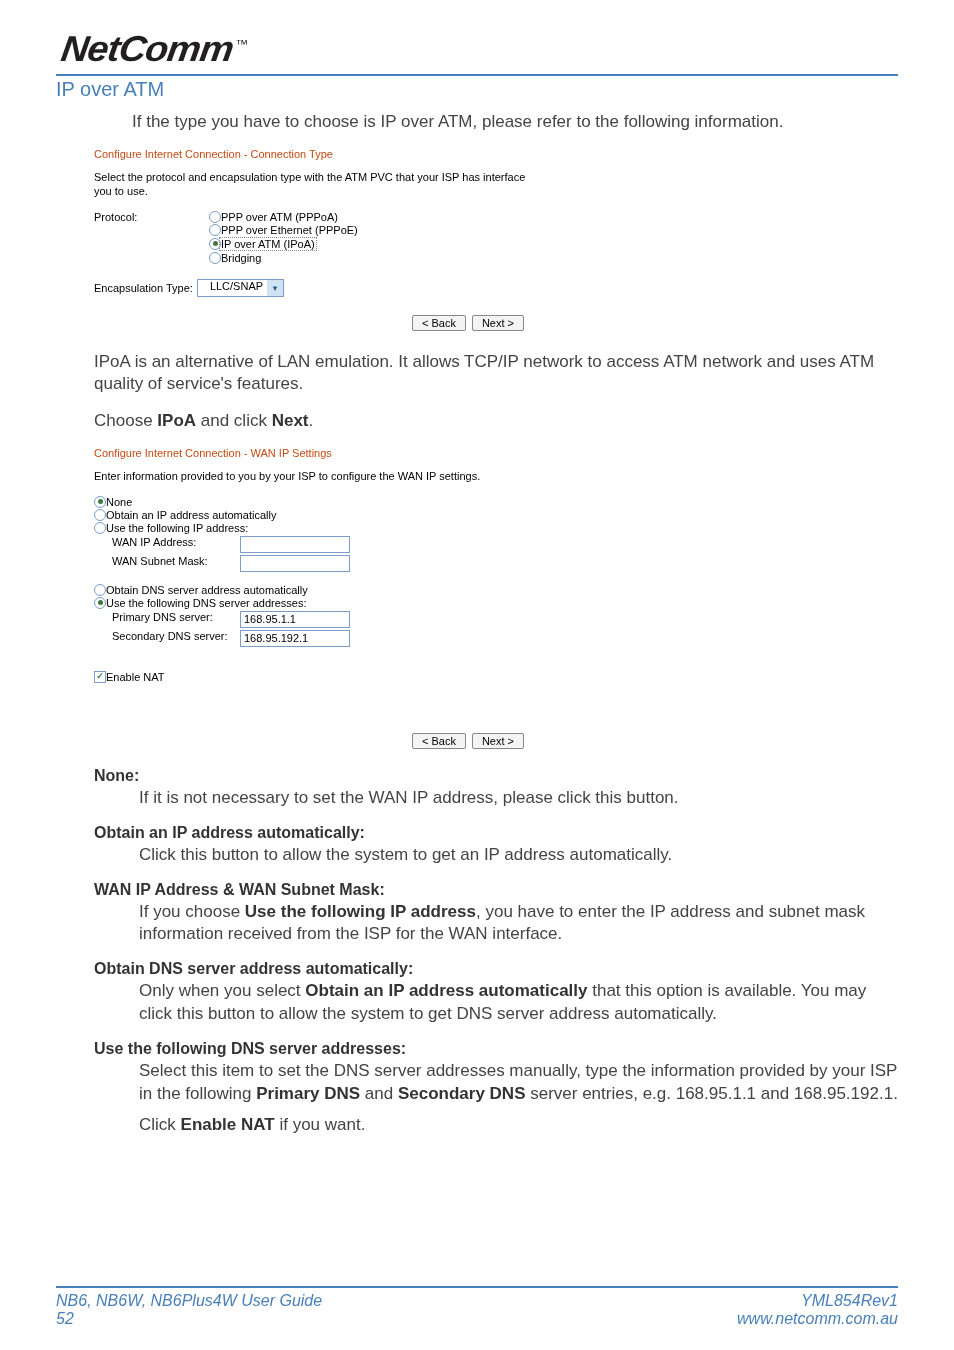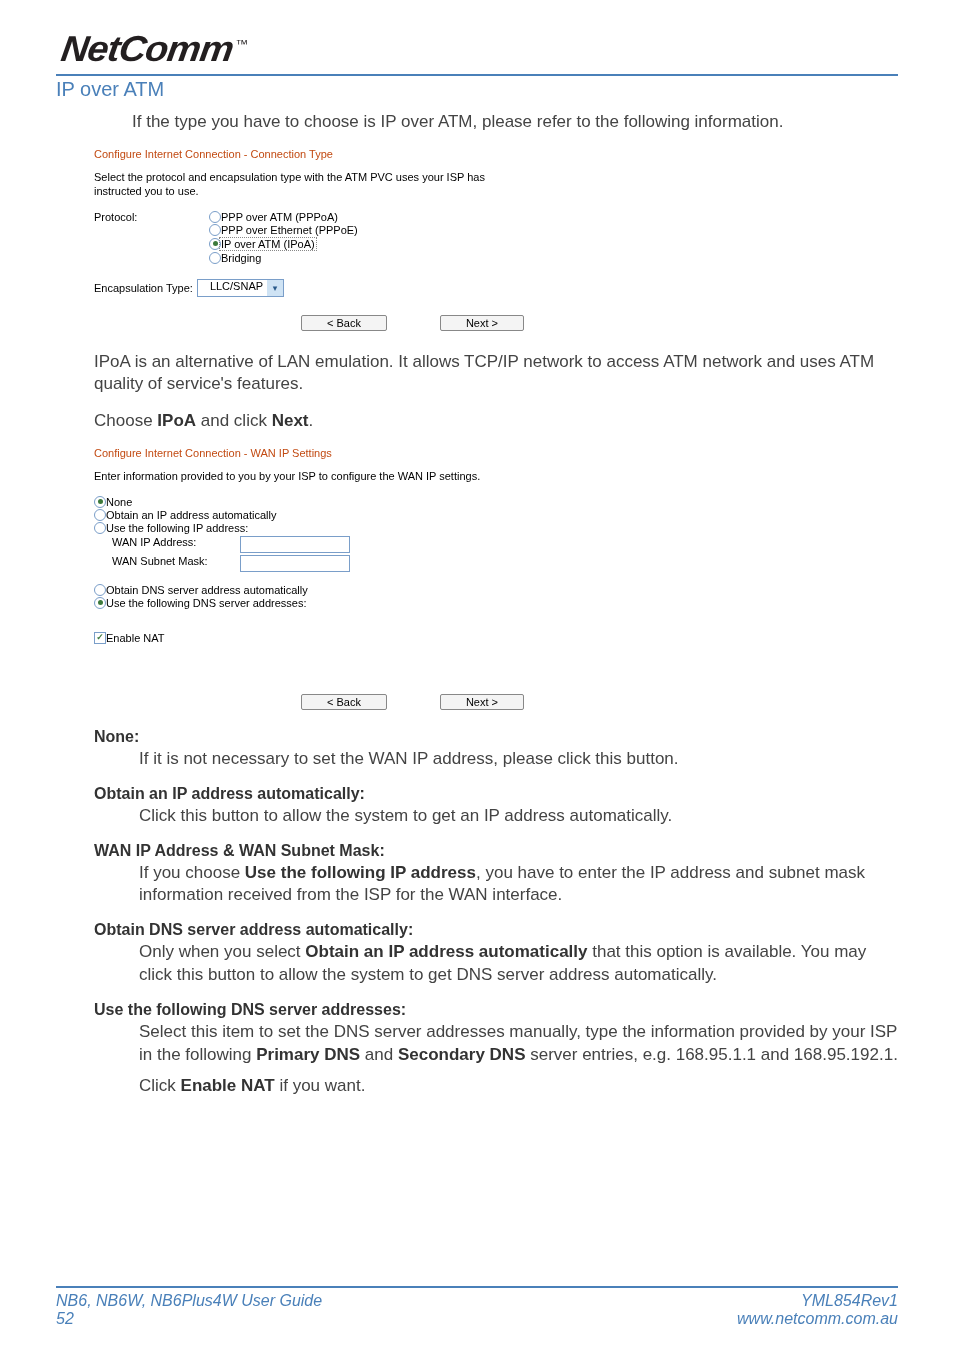--- a/index.html
+++ b/index.html
@@ -87,23 +87,22 @@
     align-items: center; justify-content: center;
     color: #2a5a8a; font-size: 9px;
   }
   .textinput {
     border: 1px solid #7a9ec9; background: #fff;
     height: 17px; padding: 0 3px; font-size: 11px;
     font-family: Tahoma, sans-serif;
   }
   .btn {
     border: 1px solid #888; background: #f4f4f4;
-    font-size: 11px; padding: 1px 25px; border-radius: 2px;
+    font-size: 11px; padding: 1px 9px; border-radius: 2px;
     font-family: Tahoma, sans-serif;
-    margin-left: 47px;
   }
   .btn-row { display: flex; gap: 6px; justify-content: flex-end; margin-top: 18px; width: 430px; }
   .field-row { display: flex; align-items: flex-start; margin-bottom: 2px; }
   .field-label { width: 128px; font-size: 11px; }
   .sub-indent { margin-left: 18px; }
   .dt { font-weight: bold; font-size: 16px; color: #333; font-family: "Arial Narrow", Arial, sans-serif; margin-top: 14px; }
   .dd { margin-left: 83px; font-size: 17px; color: #444; font-family: "Arial Narrow", Arial, sans-serif; line-height: 1.35; margin-top: 2px; }
   .dt-wrap { margin-left: 38px; }
   b.inline { font-weight: bold; color: #333; }
   .footer {
@@ -129,21 +128,21 @@
     <span class="logo"><span>NetComm</span><sup>™</sup></span>
   </div>
   <hr class="top-rule">
 
   <h2 class="section">IP over ATM</h2>
 
   <p class="body-text indent2" style="margin-top:10px">If the type you have to choose is IP over ATM, please refer to the following information.</p>
 
   <div class="screenshot">
     <div class="ss-title">Configure Internet Connection - Connection Type</div>
-    <div class="ss-text">Select the protocol and encapsulation type with the ATM PVC uses your ISP has instructed you to use.</div>
+    <div class="ss-text">Select the protocol and encapsulation type with the ATM PVC that your ISP has interface you to use.</div>
 
     <div class="ss-row" style="margin-bottom:14px">
       <div class="ss-label">Protocol:</div>
       <div class="ss-radio-group">
         <div class="ss-radio-line">
           <span class="radio"></span>
           <span>PPP over ATM (PPPoA)</span>
         </div>
         <div class="ss-radio-line">
           <span class="radio"></span>
@@ -212,20 +211,30 @@
 
     <div class="ss-radio-line">
       <span class="radio"></span>
       <span>Obtain DNS server address automatically</span>
     </div>
     <div class="ss-radio-line">
       <span class="radio checked"></span>
       <span>Use the following DNS server addresses:</span>
     </div>
 
+    <div class="sub-indent" style="margin-top:2px">
+      <div class="field-row">
+        <span class="field-label">Primary DNS server:</span>
+        <input class="textinput" style="width: 110px;" value="168.95.1.1">
+      </div>
+      <div class="field-row">
+        <span class="field-label">Secondary DNS server:</span>
+        <input class="textinput" style="width: 110px;" value="168.95.192.1">
+      </div>
+    </div>
 
     <div style="height:22px"></div>
 
     <div class="ss-radio-line">
       <span class="checkbox checked"></span>
       <span>Enable NAT</span>
     </div>
 
     <div class="btn-row" style="margin-top:50px">
       <button class="btn">&lt; Back</button>

